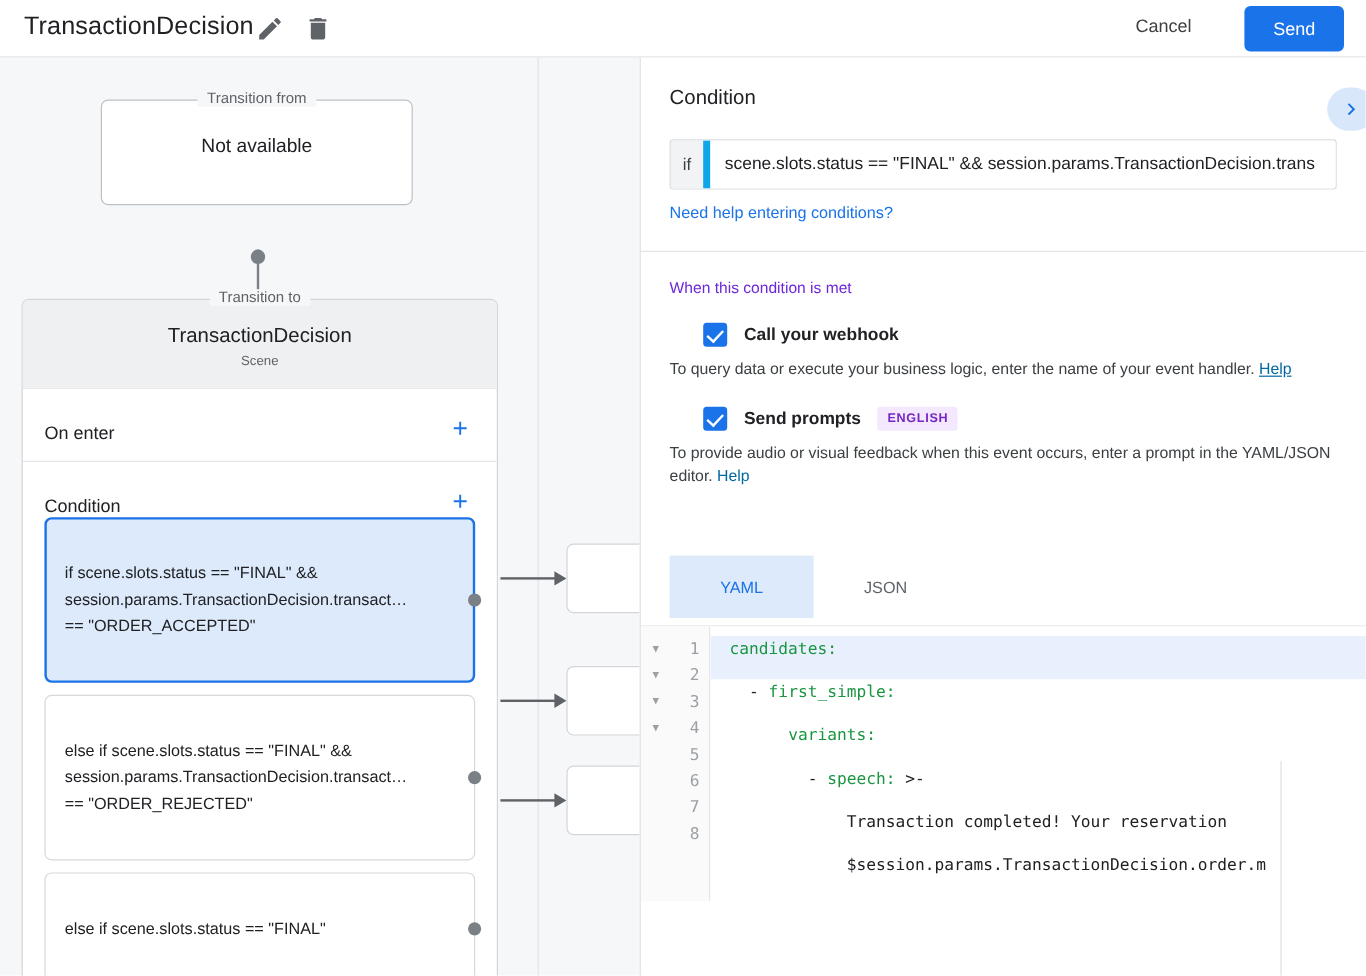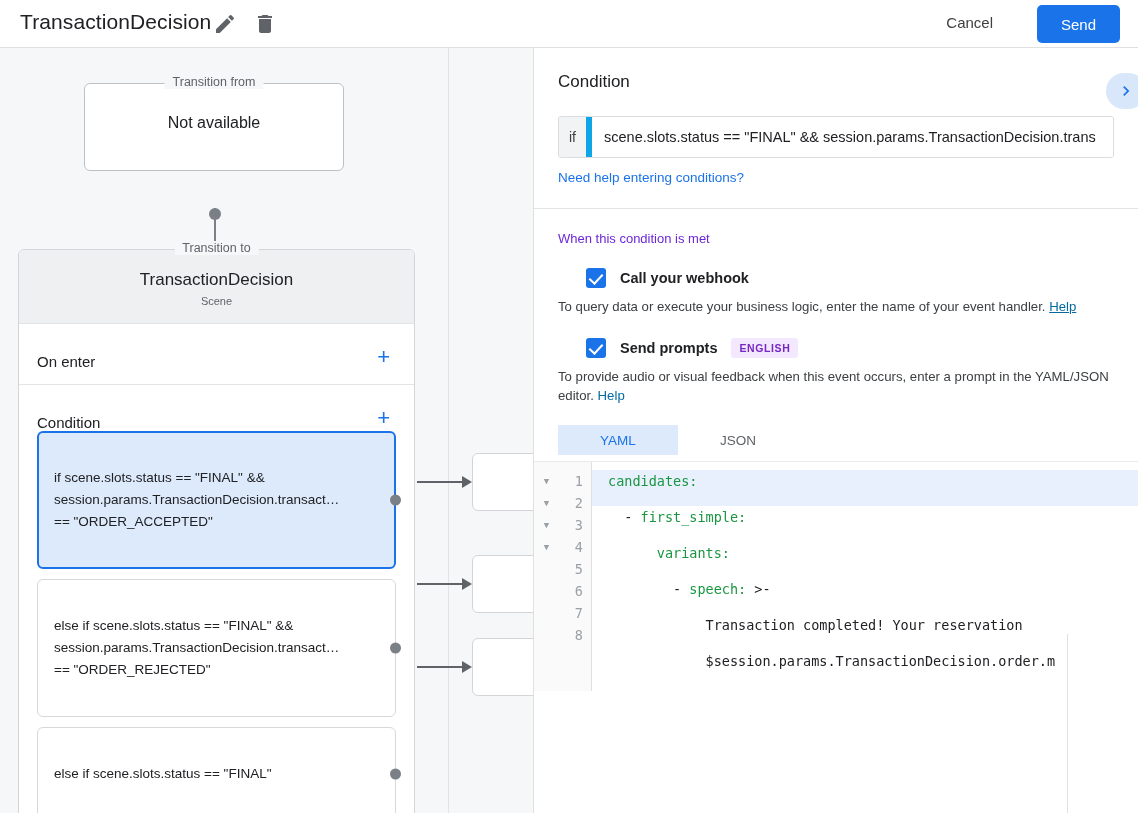--- a/index.html
+++ b/index.html
@@ -245,23 +245,23 @@
 
   #webhook-input {
     margin-top: 14px; width: 565px; height: 40px;
     border: 1px solid #dadce0; border-radius: 3px;
     padding: 0 14px; font-size: 15px; color: #202124;
     font-family: "Liberation Sans", sans-serif; outline: none;
   }
 
   #editor-tabs { margin-top: 20px; display: flex; }
   .editor-tab {
-    width: 120px; height: 30px;
+    width: 120px; height: 52px;
     display: flex; align-items: center; justify-content: center;
-    font-size: 13.5px; color: #5f6368; cursor: pointer;
+    font-size: 13.5px; color: #5f6368; cursor: pointer; margin-top: 37px;
   }
   .editor-tab.active { background: #ddeafb; color: #1a73e8; }
 
   #code-editor {
     margin-top: 6px; margin-left: 0;
     width: 605px; height: 230px;
     display: flex;
     border-top: 1px solid #e8eaed;
     font-family: "DejaVu Sans Mono", monospace;
     font-size: 13.5px;

